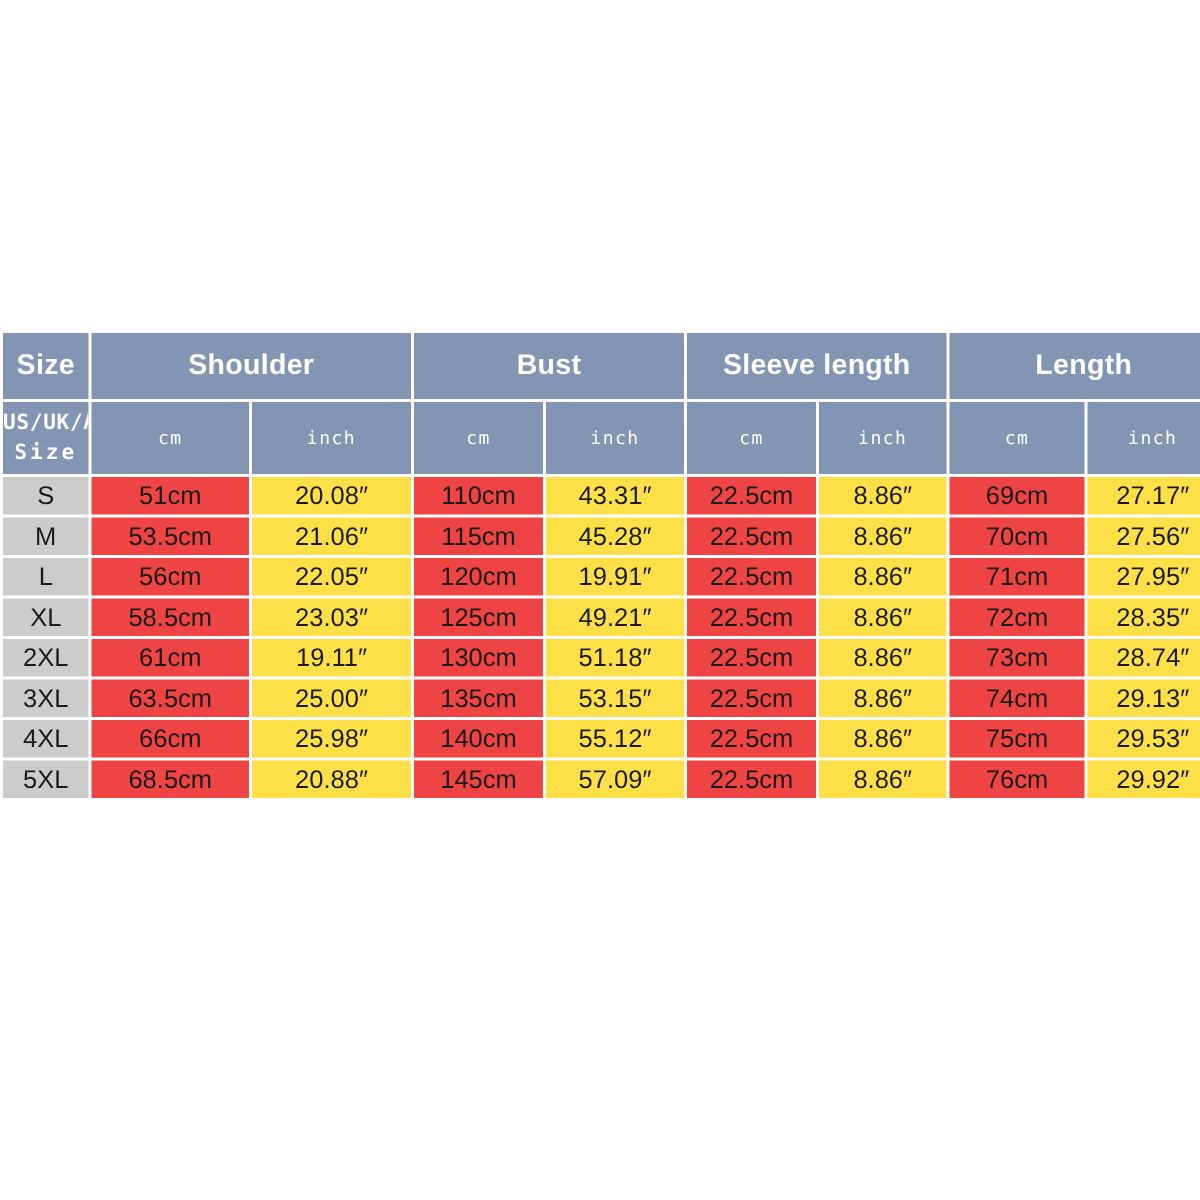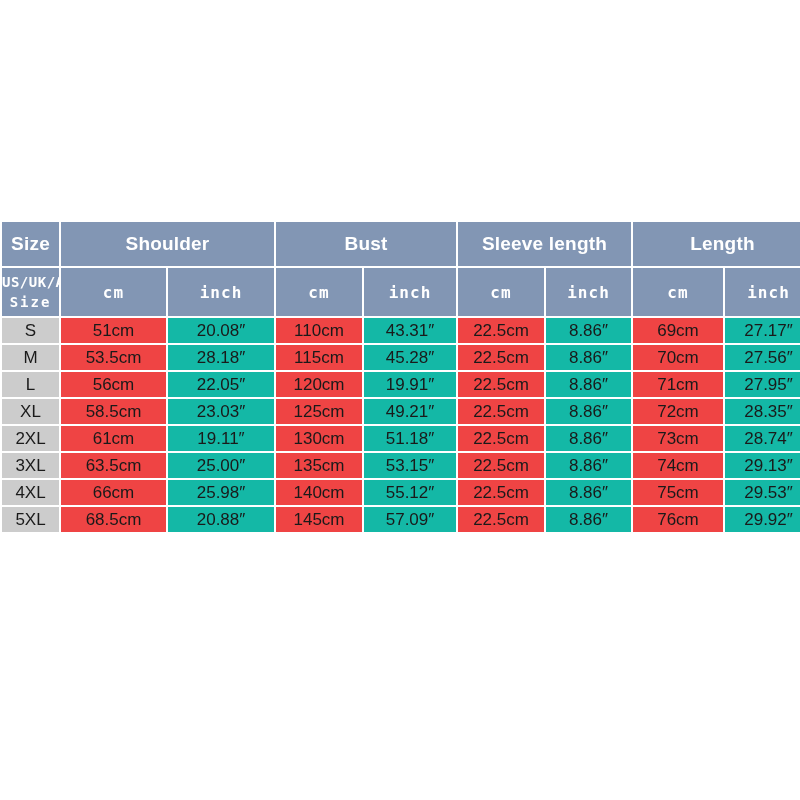--- a/index.html
+++ b/index.html
@@ -47,22 +47,22 @@
     font-weight: bold;
     font-family: "Liberation Sans", sans-serif;
     letter-spacing: 0.2px;
   }
 
   
   th.unit-head {
     background: #8296b4;
     color: #ffffff;
     height: 48px;
-    font-size: 16px;
-    font-weight: bold;
+    font-size: 12px;
+    font-weight: normal;
     font-family: "DejaVu Sans Mono", "Liberation Mono", monospace;
     letter-spacing: 1px;
   }
 
   th.size-head-tall {
     background: #8296b4;
     color: #ffffff;
     height: 48px;
     font-size: 14px;
     font-weight: bold;
@@ -75,21 +75,21 @@
 
   
   td.cell {
     height: 25px;
     font-size: 17px;
     color: #1a1a1a;
     font-family: "Liberation Sans", sans-serif;
   }
   td.c-size { background: #cccccc; }
   td.c-cm   { background: #ef4444; }
-  td.c-inch { background: #14b8a6; }
+  td.c-inch { background: #fde047; }
 
   
   col.w-size   { width: 57px; }
   col.w-cm-sh  { width: 105px; }
   col.w-in-sh  { width: 106px; }
   col.w-cm-bu  { width: 86px; }
   col.w-in-bu  { width: 92px; }
   col.w-cm-sl  { width: 86px; }
   col.w-in-sl  { width: 85px; }
   col.w-cm-le  { width: 90px; }
@@ -144,21 +144,21 @@
         <td class="cell c-cm">110cm</td>
         <td class="cell c-inch">43.31″</td>
         <td class="cell c-cm">22.5cm</td>
         <td class="cell c-inch">8.86″</td>
         <td class="cell c-cm">69cm</td>
         <td class="cell c-inch">27.17″</td>
       </tr>
       <tr>
         <td class="cell c-size">M</td>
         <td class="cell c-cm">53.5cm</td>
-        <td class="cell c-inch">28.18″</td>
+        <td class="cell c-inch">21.06″</td>
         <td class="cell c-cm">115cm</td>
         <td class="cell c-inch">45.28″</td>
         <td class="cell c-cm">22.5cm</td>
         <td class="cell c-inch">8.86″</td>
         <td class="cell c-cm">70cm</td>
         <td class="cell c-inch">27.56″</td>
       </tr>
       <tr>
         <td class="cell c-size">L</td>
         <td class="cell c-cm">56cm</td>

